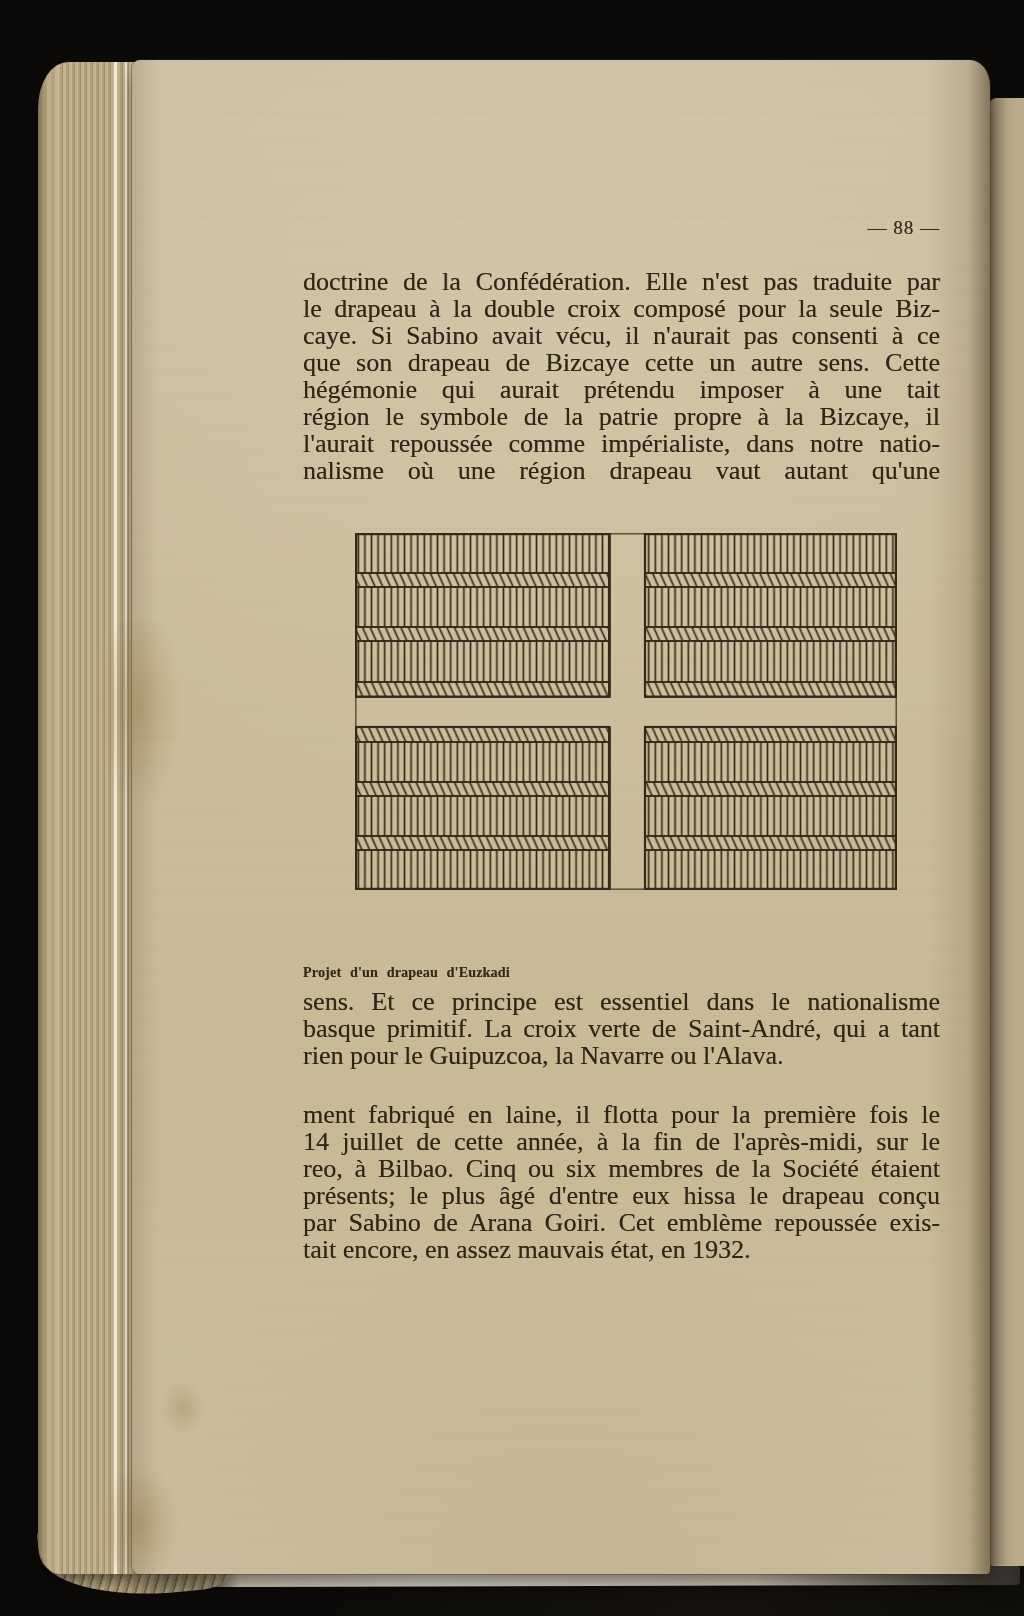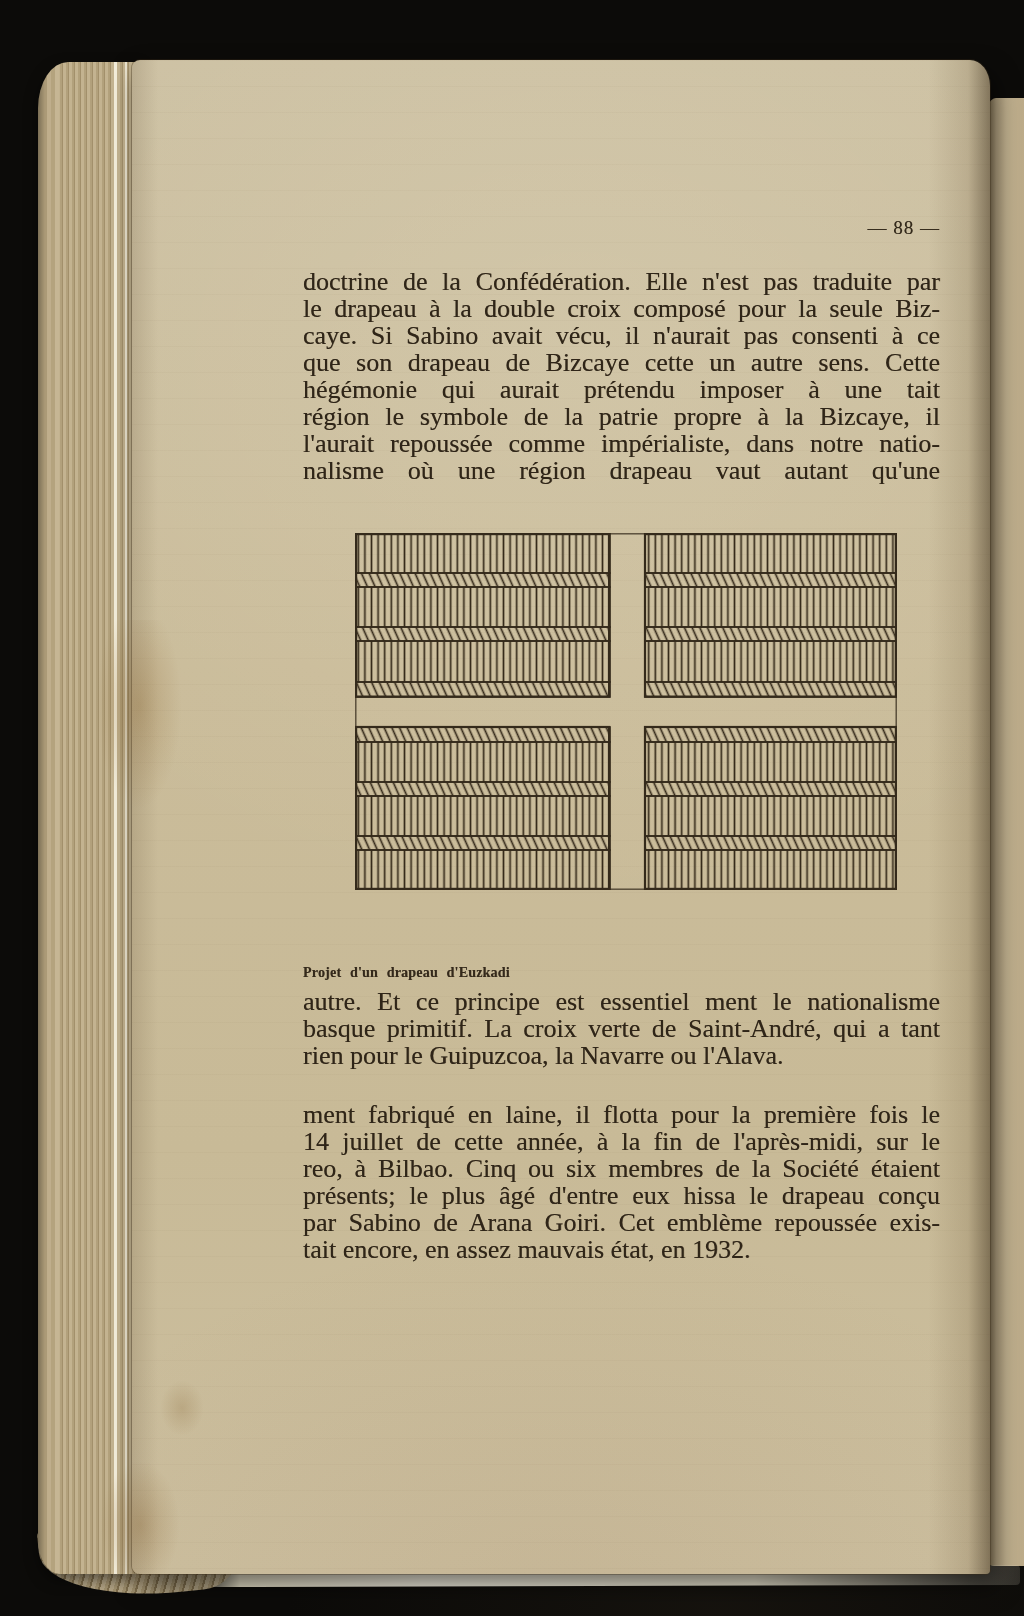--- a/index.html
+++ b/index.html
@@ -132,21 +132,21 @@
         <rect x="1.1" y="1.1" width="253" height="162.5" stroke-width="2.2"></rect>
         <rect x="290" y="1.1" width="250.9" height="162.5" stroke-width="2.2"></rect>
         <rect x="1.1" y="194" width="253" height="161.9" stroke-width="2.2"></rect>
         <rect x="290" y="194" width="250.9" height="161.9" stroke-width="2.2"></rect>
       </g>
     </svg>
 
     <div class="caption">Projet d'un drapeau d'Euzkadi</div>
 
     <div class="para p2">
-      <div class="ln">autre. Et ce principe est essentiel ment le nationalisme</div>
+      <div class="ln">sens. Et ce principe est essentiel dans le nationalisme</div>
       <div class="ln">basque primitif. La croix verte de Saint-André, qui a tant</div>
       <div class="ln short">rien pour le Guipuzcoa, la Navarre ou l'Alava.</div>
     </div>
 
     <div class="para p3">
       <div class="ln">ment fabriqué en laine, il flotta pour la première fois le</div>
       <div class="ln">14 juillet de cette année, à la fin de l'après-midi, sur le</div>
       <div class="ln">reo, à Bilbao. Cinq ou six membres de la Société étaient</div>
       <div class="ln">présents; le plus âgé d'entre eux hissa le drapeau conçu</div>
       <div class="ln">par Sabino de Arana Goiri. Cet emblème repoussée exis-</div>

